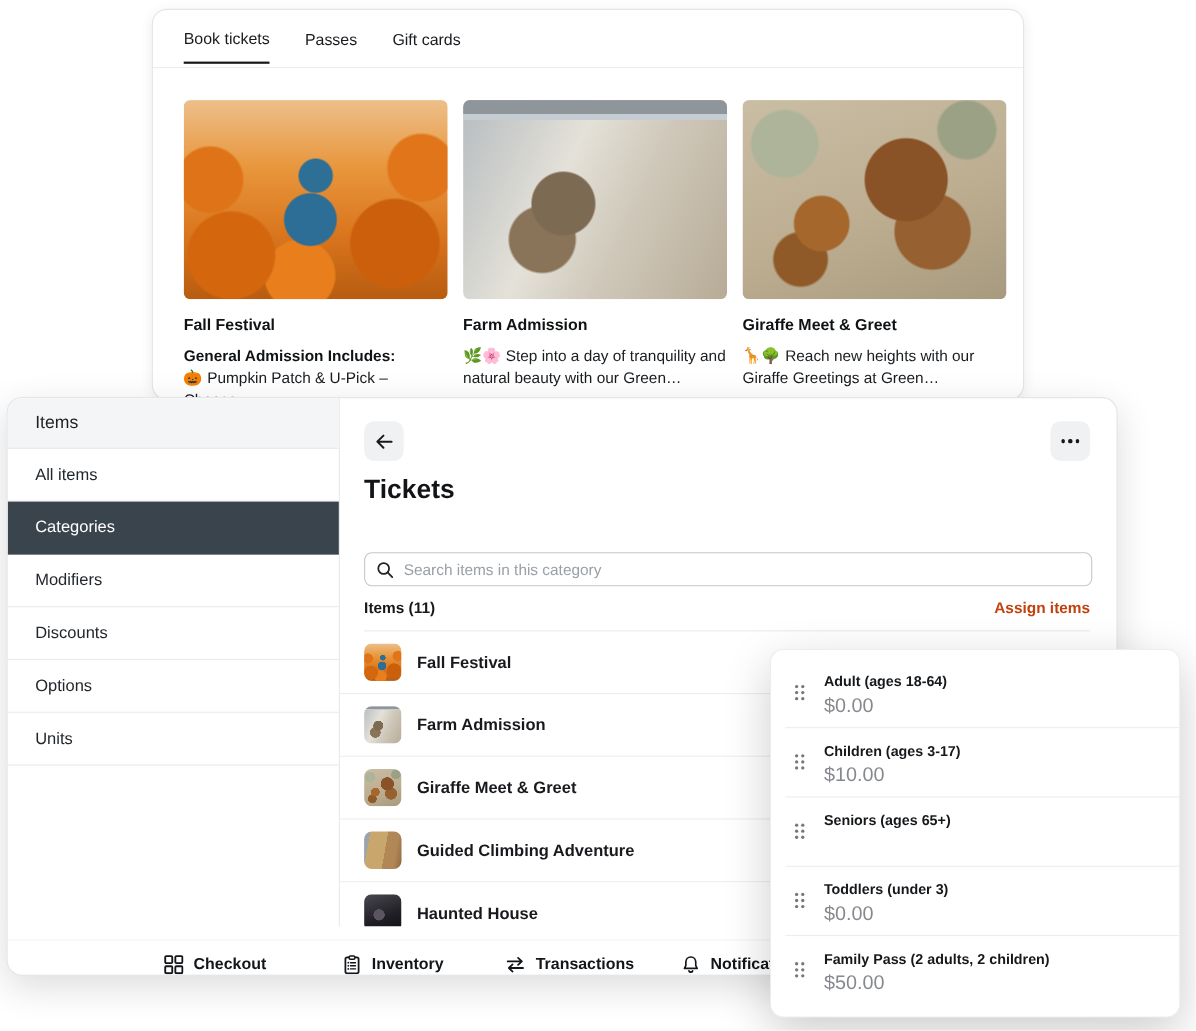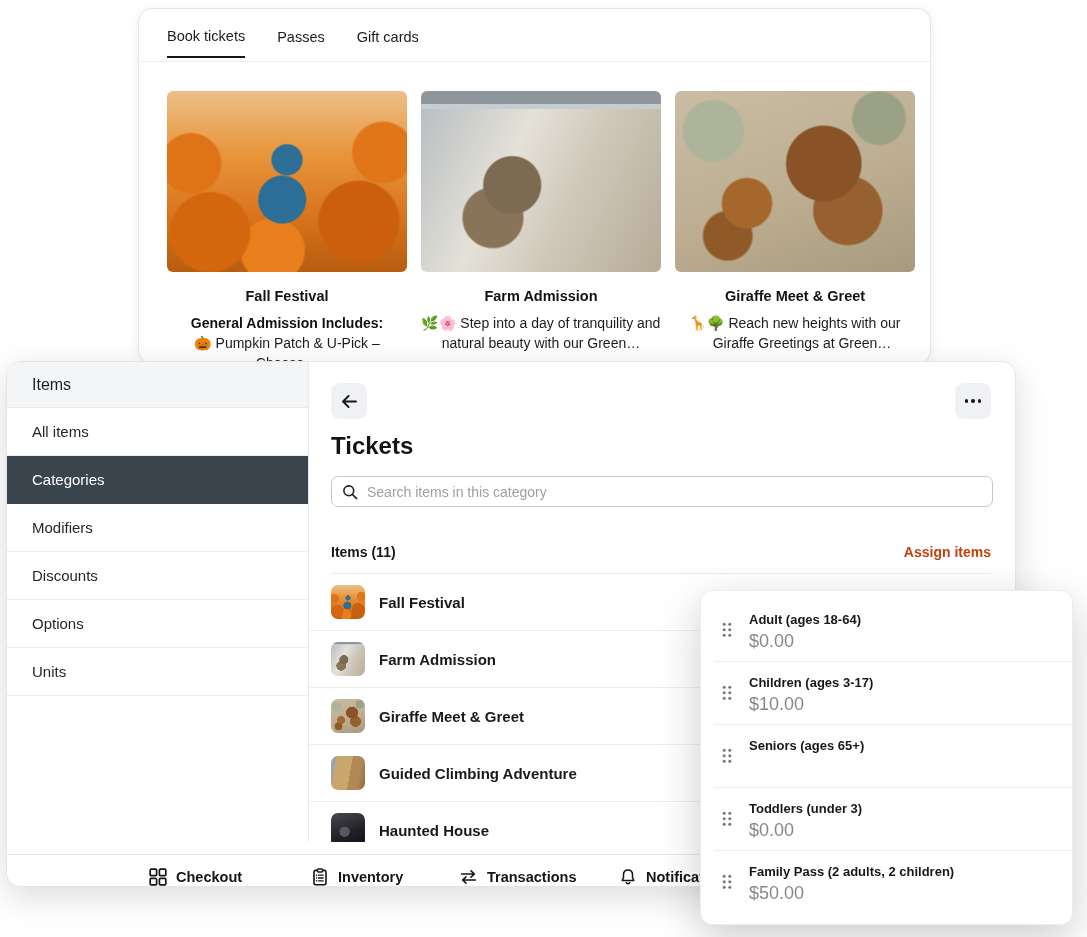--- a/index.html
+++ b/index.html
@@ -1,21 +1,21 @@
 <!DOCTYPE html>
 <html><head>
 <meta charset="utf-8">
 <style>
   * { margin:0; padding:0; box-sizing:border-box; }
   html,body { background:#ffffff; font-family:"Liberation Sans", sans-serif; }
   .stage { position:relative; width:1087px; height:937px; background:#fff; overflow:hidden; }
 
   
   .win { position:absolute; background:#fff; border:1px solid #e3e5e7; border-radius:14px; }
-  .top-win { left:138px; top:8px; width:793px; height:356px; box-shadow:0 2px 12px rgba(0,0,0,.07); z-index:1; overflow:hidden;text-align:center; }
+  .top-win { left:138px; top:8px; width:793px; height:356px; box-shadow:0 2px 12px rgba(0,0,0,.07); z-index:1; overflow:hidden; }
   .main-win { left:6px; top:361px; width:1010px; height:526px; box-shadow:0 10px 34px rgba(0,0,0,.14); z-index:2; overflow:hidden; }
   .float-panel { position:absolute; left:700px; top:590px; width:373px; height:335px; background:#fff; border:1px solid #ededee; border-radius:12px; box-shadow:0 14px 44px rgba(0,0,0,.20); z-index:3; padding-top:8px; }
 
   
   .tabbar { height:53px; border-bottom:1px solid #eceded; display:flex; align-items:center; padding:0 28px; gap:32px; }
   .tab { font-size:14.5px; color:#191c1f; padding:16px 0 12px; cursor:pointer; }
   .tab.active { border-bottom:2px solid #16181a; }
 
   
   .cards { position:absolute; left:28px; top:82px; display:flex; gap:14px; }
@@ -59,21 +59,21 @@
   .side-item.selected { background:#3a444d; color:#ffffff; border-bottom-color:#3a444d; }
 
   
   .content { position:absolute; left:302px; right:0; top:0; bottom:44px; }
   .icon-btn { position:absolute; top:21px; width:36px; height:36px; background:#f0f1f2; border:none; border-radius:9px; display:flex; align-items:center; justify-content:center; cursor:pointer; }
   .back-btn { left:22px; }
   .more-btn { right:24px; }
   .dots { display:flex; gap:3px; }
   .dots i { width:3.5px; height:3.5px; border-radius:50%; background:#16181a; }
   .page-title { position:absolute; left:22px; top:70px; font-size:24px; font-weight:700; color:#121417; }
-  .search-wrap { position:absolute; left:22px; top:114px; width:662px; height:31px; border:1px solid #c4c8cc; border-radius:7px; display:flex; align-items:center; padding:0 10px; background:#fff; }
+  .search-wrap { position:absolute; left:22px; top:140px; width:662px; height:31px; border:1px solid #c4c8cc; border-radius:7px; display:flex; align-items:center; padding:0 10px; background:#fff; }
   .search-wrap input { border:none; outline:none; flex:1; font-size:14px; color:#2a2e32; margin-left:9px; font-family:"Liberation Sans", sans-serif; background:transparent; }
   .search-wrap input::placeholder { color:#9aa0a6; }
   .meta-row { position:absolute; left:22px; right:24px; top:182px; display:flex; justify-content:space-between; align-items:flex-end; }
   .meta-label { font-size:14px; font-weight:700; color:#15181b; }
   .assign-link { font-size:14px; font-weight:600; color:#c2410c; text-decoration:none; cursor:pointer; }
   .list-divider { position:absolute; left:22px; right:24px; top:211px; border-top:1px solid #e9eaec; }
   .item-list { position:absolute; left:0; right:0; top:212px; bottom:0; overflow:hidden; }
   .item-row { height:57px; display:flex; align-items:center; gap:14px; padding-left:22px; border-bottom:1px solid #ededef; cursor:pointer; }
   .thumb { width:34px; height:34px; border-radius:7px; flex:none; }
   .item-label { font-size:15px; font-weight:600; color:#17191c; }

